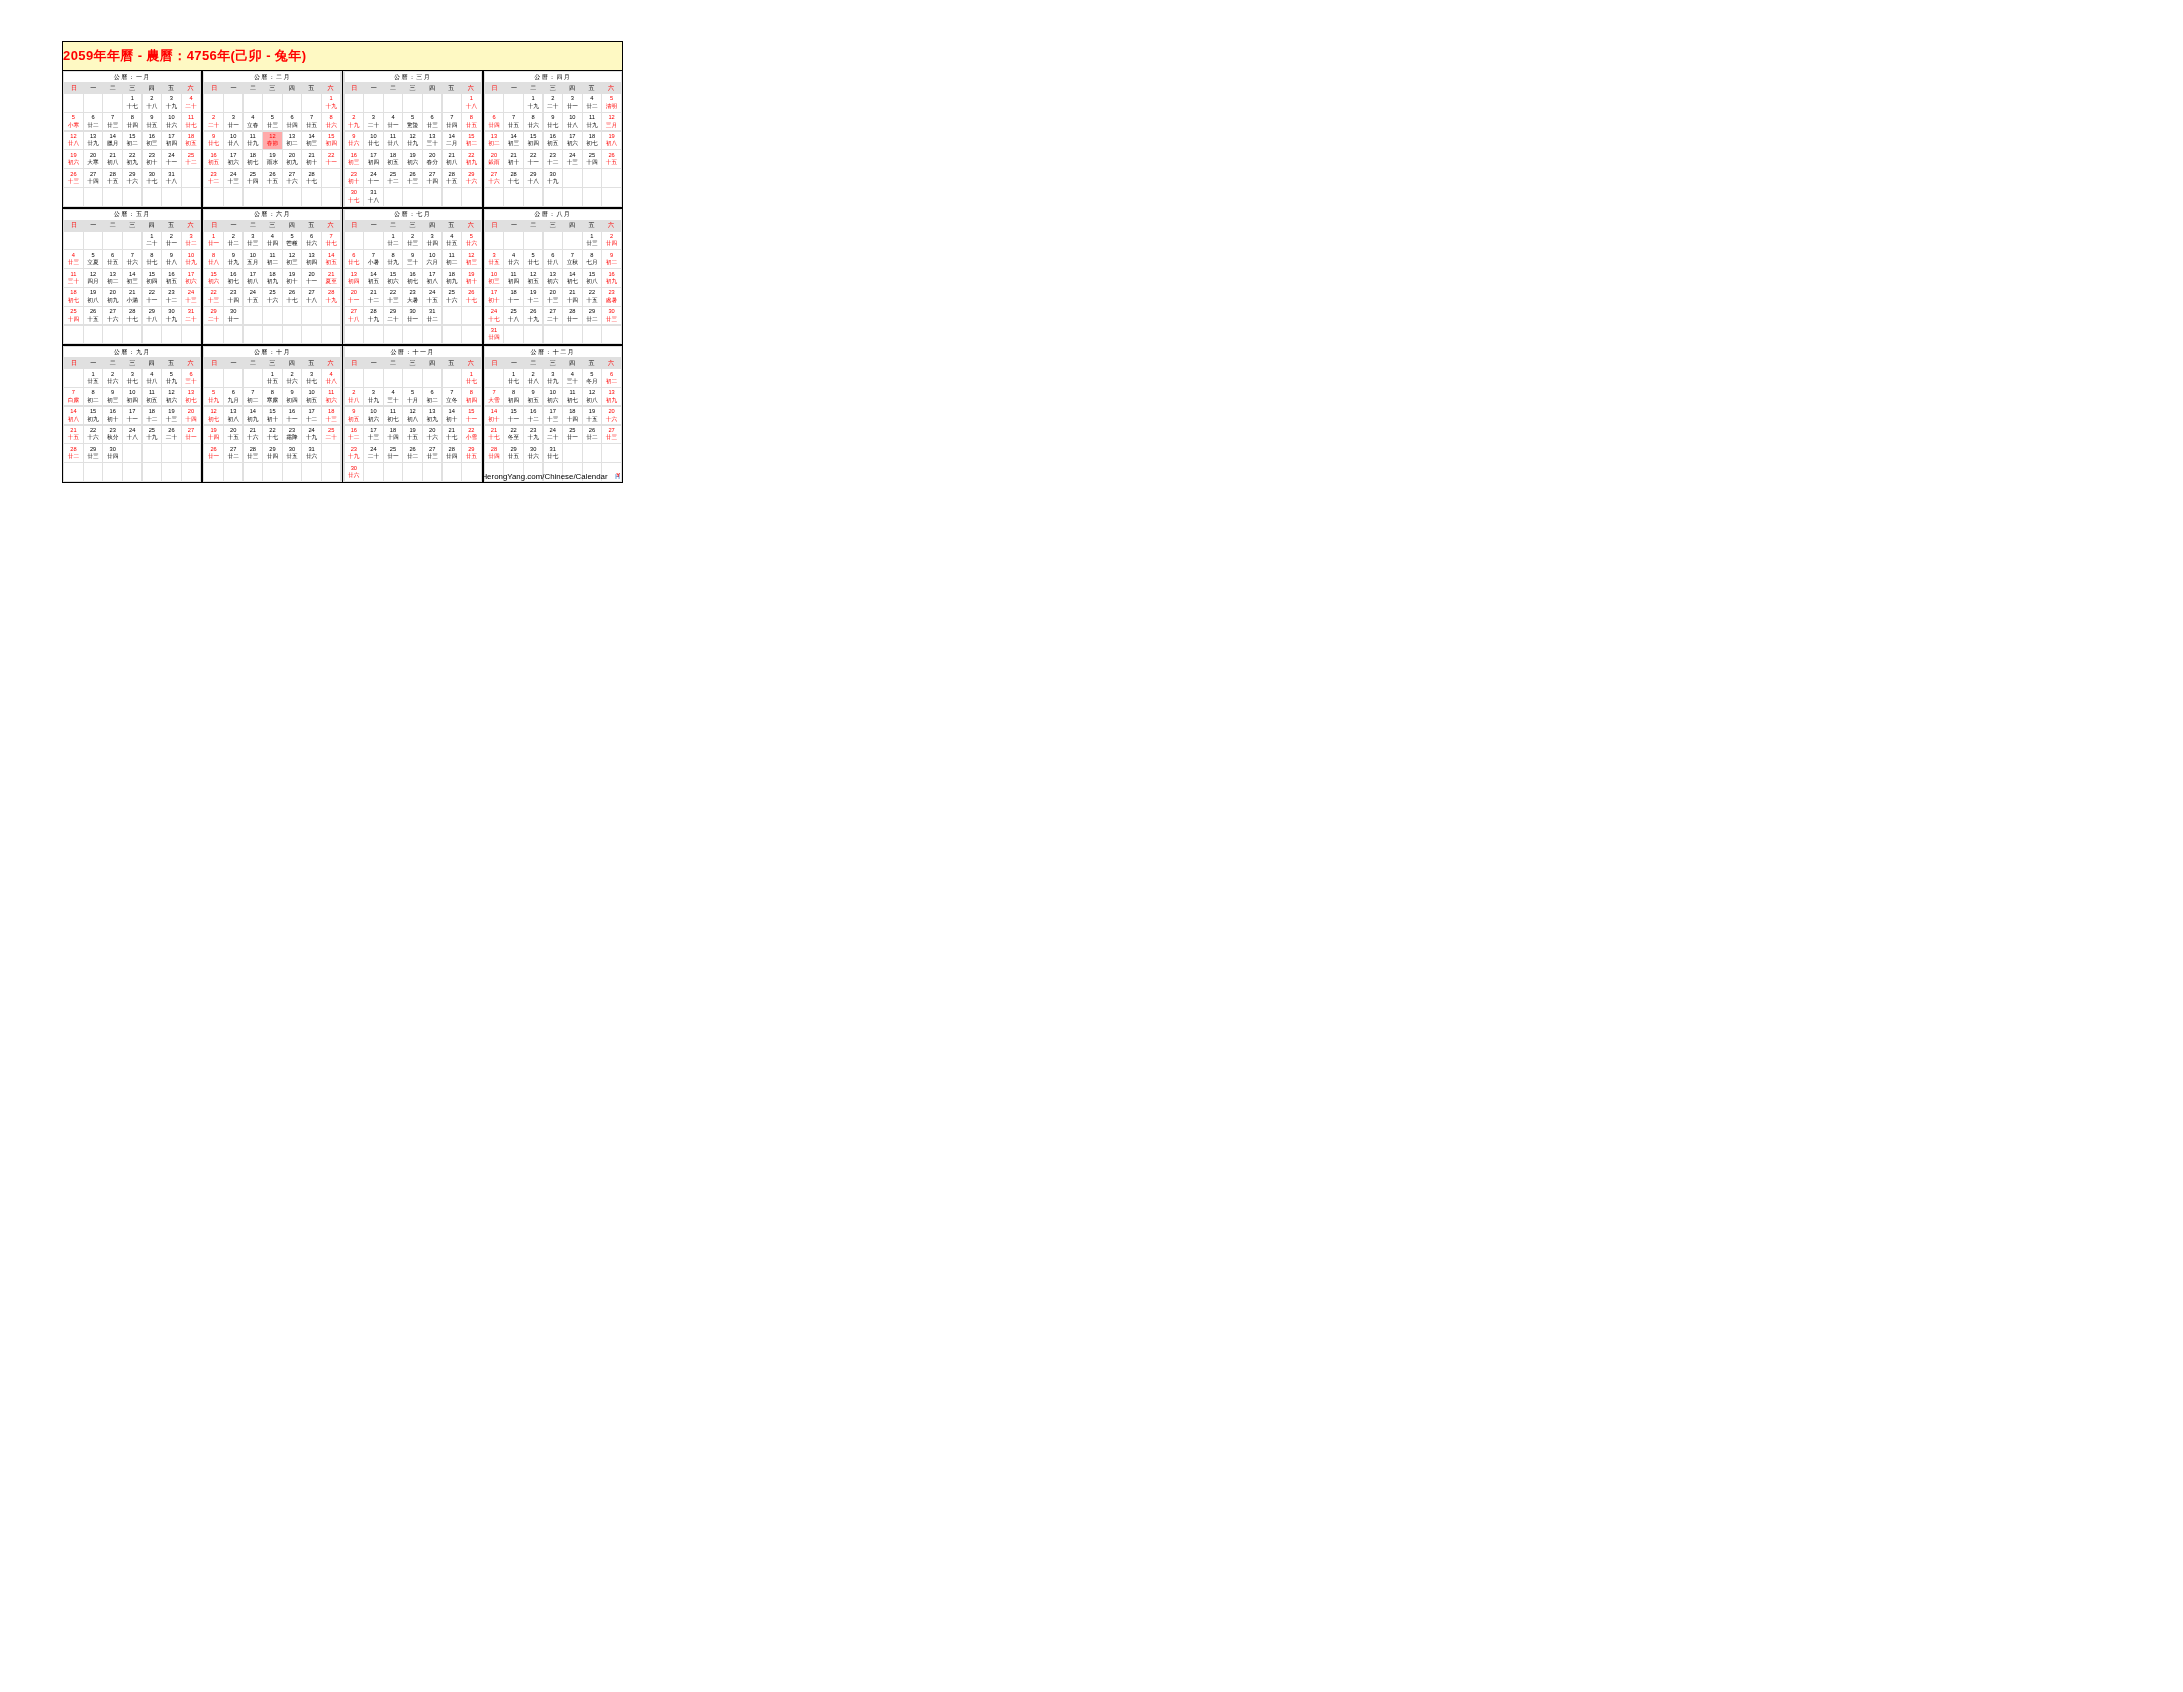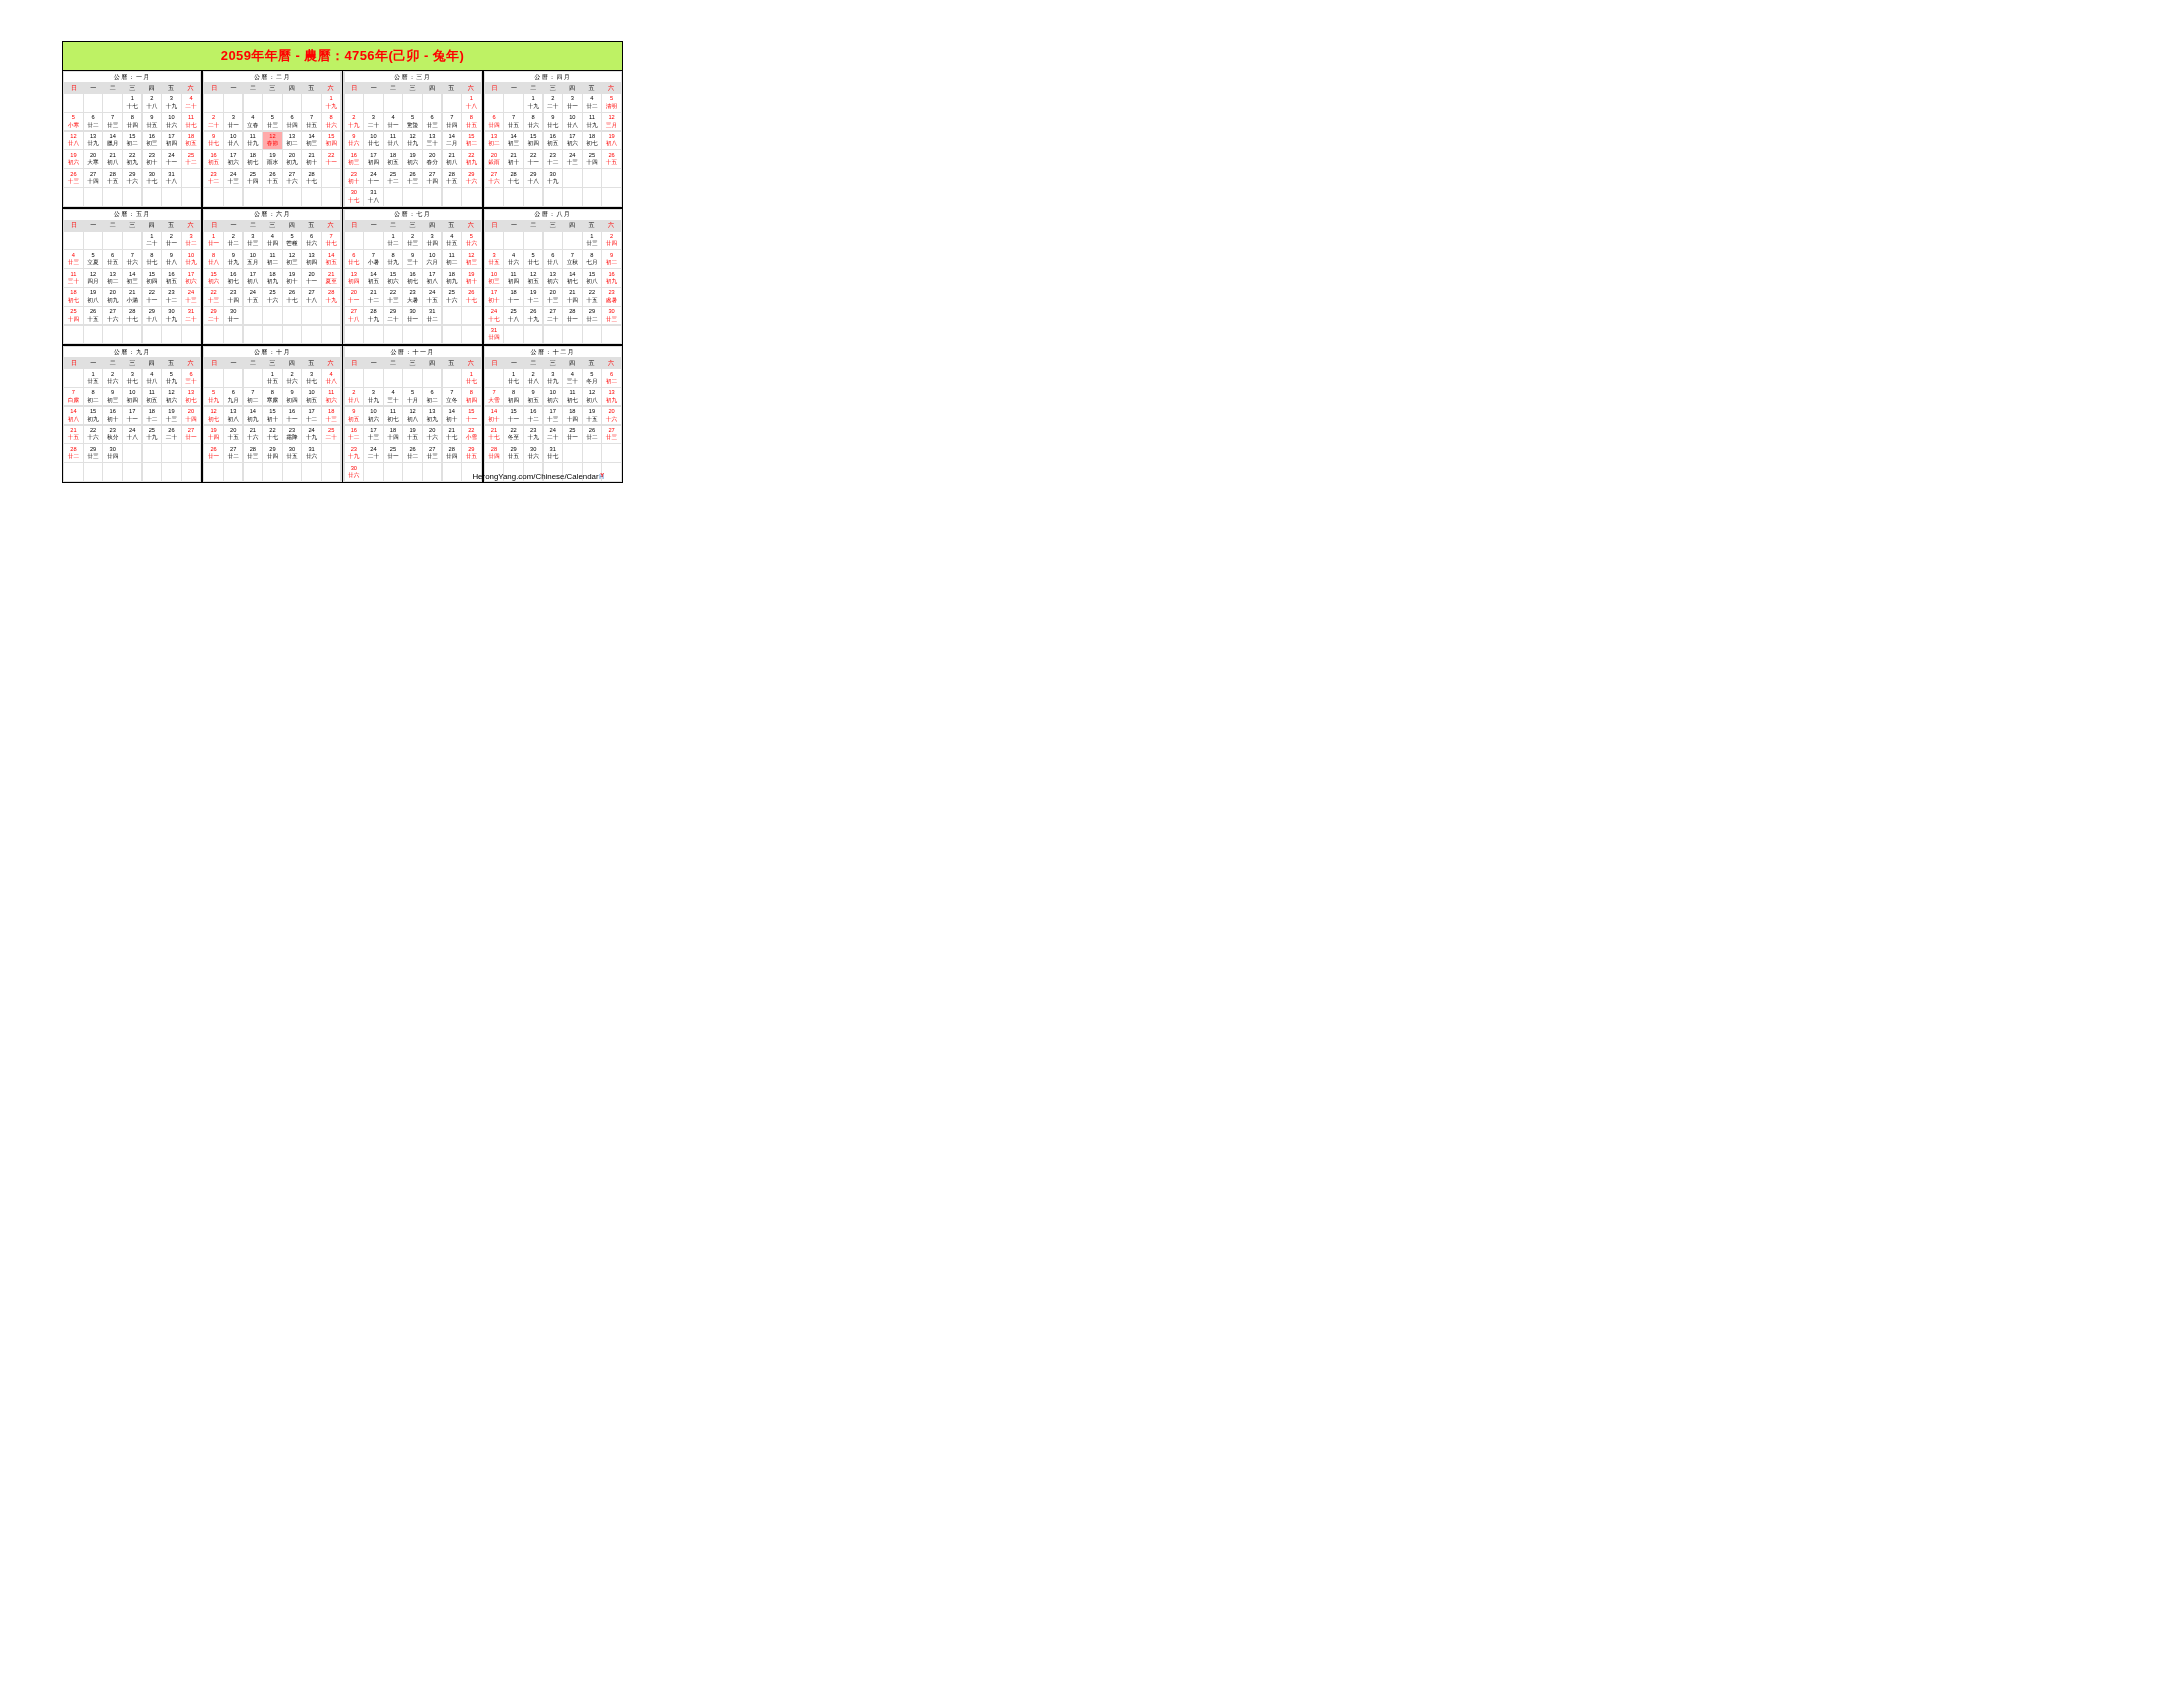--- a/index.html
+++ b/index.html
@@ -2,38 +2,38 @@
 <html style="font-size:7px"><head>
 <meta charset="utf-8">
 <style>
   * { margin:0; padding:0; box-sizing:border-box; }
   html,body { background:#ffffff; width:685px; height:529px;
     font-family:"Liberation Sans", sans-serif; }
   .page { position:relative; width:685px; height:529px; background:#fff; }
 
   .frame { position:absolute; left:62px; top:41px; width:561px;
     border:1.7px solid #000; background:#000; }
-  .title-bar { background:#bef264; height:29px; display:flex; align-items:center;
-    justify-content:center; border-bottom:1.7px solid #000; }
+  .title-bar { background:#fef9c3; height:29px; display:flex; align-items:center;
+    justify-content:flex-start; border-bottom:1.7px solid #000; }
   .page-title { color:#ff0000; font-size:13px; font-weight:bold; letter-spacing:0.4px; }
 
   .months-grid { display:grid; grid-template-columns:repeat(4,1fr); gap:1.7px; background:#000; }
   .month { background:#e0e0e0; padding:1.3px; }
   .month-title { background:#fff; height:10px; margin-bottom:1.3px; display:flex;
     align-items:center; justify-content:center; font-size:6.1px; color:#000; letter-spacing:1.3px; }
   .weekdays { display:grid; grid-template-columns:repeat(7,1fr); height:9.2px;
     align-items:center; text-align:center; font-size:6.1px; margin-bottom:1.3px; color:#000; }
   .days { display:grid; grid-template-columns:repeat(7,1fr); grid-auto-rows:17.5px; gap:1.3px; }
   .day { background:#fff; display:flex; flex-direction:column; align-items:center;
     justify-content:center; font-size:5.7px; line-height:1.3; color:#000; text-align:center; }
   .red { color:#ff0000; }
   .hl { background:#ffaaaa; }
 
-  .footer { position:absolute; top:472px; right:79px; display:flex;
-    align-items:center; gap:0; }
+  .footer { position:absolute; top:472px; right:63px; display:flex;
+    align-items:center; gap:7px; }
   .footer-link { font-size:7.9px; color:#000; text-decoration:none; }
   .herong-logo { position:relative; width:7.4px; height:8.3px; display:inline-block; }
   .logo-h { position:absolute; left:0.4px; top:0.4px; color:#7da7d9; font-size:7px; font-weight:bold; }
   .logo-y { position:absolute; left:1.7px; top:-0.4px; color:#ff0000; font-size:5.7px; font-weight:bold; }
 </style>
 </head>
 <body>
 
 <div class="page">
   <div class="frame">

